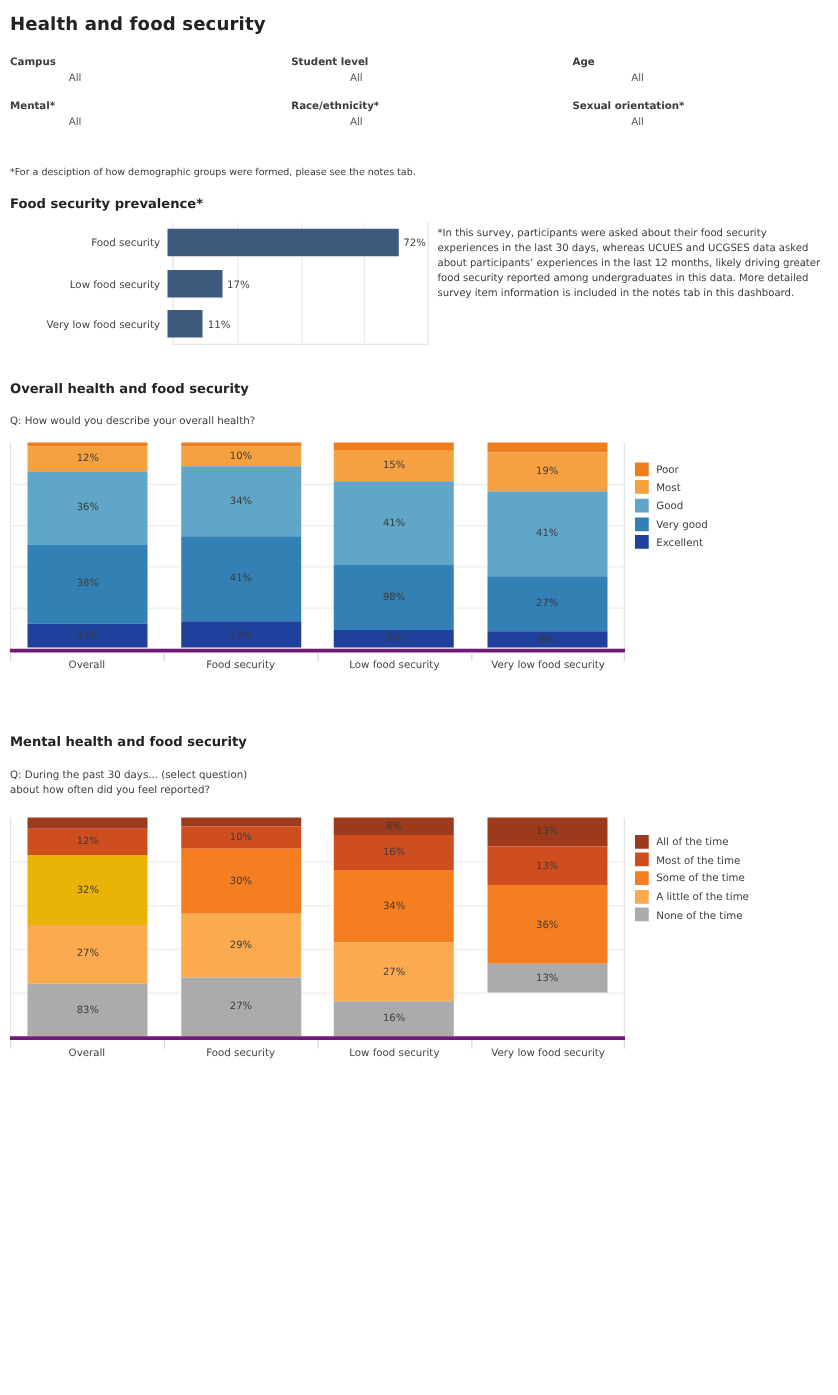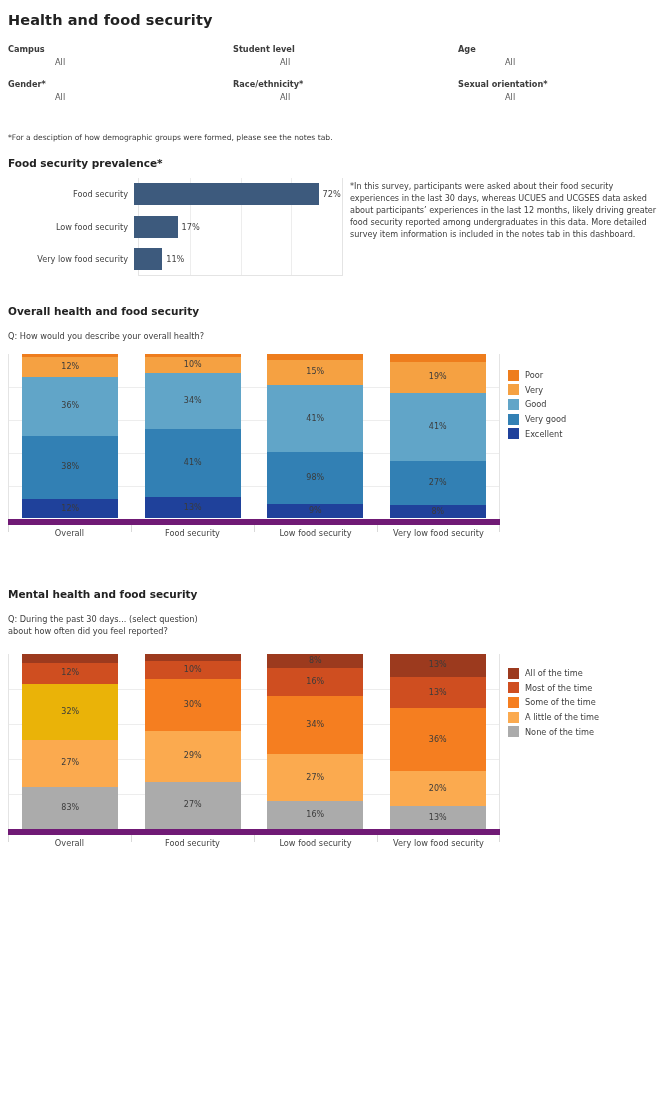--- a/index.html
+++ b/index.html
@@ -89,21 +89,21 @@
     width: 96px; height: 100%;
     display: flex; flex-direction: column;
   }
   .seg {
     position: relative; display: flex; align-items: center; justify-content: center;
     font-size: 8px; color: #3b3b3b; overflow: hidden;
   }
   .seg span { line-height: 1; white-space: nowrap; }
   .axis {
     position: relative; height: 22px;
-    border-top: 6px solid #701a75;
+    border-top: 3px solid #701a75;
     display: flex;
   }
   .axis .tickcell {
     flex: 1; position: relative;
     display: flex; align-items: center; justify-content: center;
     font-size: 8.2px; color: #444444; white-space: nowrap;
   }
   .axis .tickcell::before {
     content: ""; position: absolute; left: 0; top: 0; height: 7px;
     width: 1px; background: #d9d9d9;
@@ -136,21 +136,21 @@
         <div class="filter-label">Student level</div>
         <div class="filter-value">All</div>
       </div>
       <div class="filter-cell third">
         <div class="filter-label">Age</div>
         <div class="filter-value">All</div>
       </div>
     </div>
     <div class="filter-row" style="margin-top:11px">
       <div class="filter-cell">
-        <div class="filter-label">Gender*</div>
+        <div class="filter-label">Mental*</div>
         <div class="filter-value">All</div>
       </div>
       <div class="filter-cell">
         <div class="filter-label">Race/ethnicity*</div>
         <div class="filter-value">All</div>
       </div>
       <div class="filter-cell third">
         <div class="filter-label">Sexual orientation*</div>
         <div class="filter-value">All</div>
       </div>
@@ -289,21 +289,21 @@
           <div class="tickcell">Very low food security</div>
         </div>
     </div>
     <div class="legend" id="legend-overall" style="left:508px; top:63px">
         <div class="legend-item">
           <div class="legend-swatch" style="background: rgb(238, 125, 29);"></div>
           <div class="legend-text">Poor</div>
         </div>
         <div class="legend-item">
           <div class="legend-swatch" style="background: rgb(245, 161, 66);"></div>
-          <div class="legend-text">Very</div>
+          <div class="legend-text">Most</div>
         </div>
         <div class="legend-item">
           <div class="legend-swatch" style="background: rgb(97, 165, 200);"></div>
           <div class="legend-text">Good</div>
         </div>
         <div class="legend-item">
           <div class="legend-swatch" style="background: rgb(50, 128, 180);"></div>
           <div class="legend-text">Very good</div>
         </div>
         <div class="legend-item">
@@ -385,23 +385,20 @@
               <div class="bar">
                 <div class="seg" style="flex: 0 0 13%; background: rgb(156, 58, 30);">
                   <span>13%</span>
                 </div>
                 <div class="seg" style="flex: 0 0 18%; background: rgb(207, 78, 32);">
                   <span>13%</span>
                 </div>
                 <div class="seg" style="flex: 0 0 36%; background: rgb(245, 126, 32);">
                   <span>36%</span>
                 </div>
-                <div class="seg" style="flex: 0 0 20%; background: rgb(251, 170, 79);">
-                  <span>20%</span>
-                </div>
                 <div class="seg" style="flex: 0 0 13%; background: rgb(171, 171, 171);">
                   <span>13%</span>
                 </div>
               </div>
             </div>
           </div>
         </div>
       <div class="axis" id="axis-mental">
           <div class="tickcell">Overall</div>
           <div class="tickcell">Food security</div>

